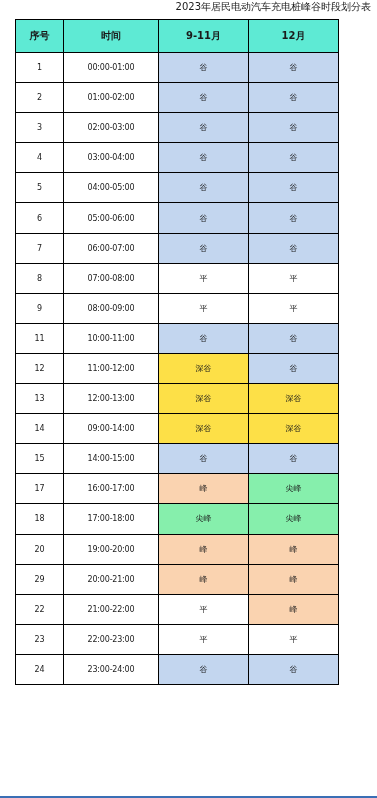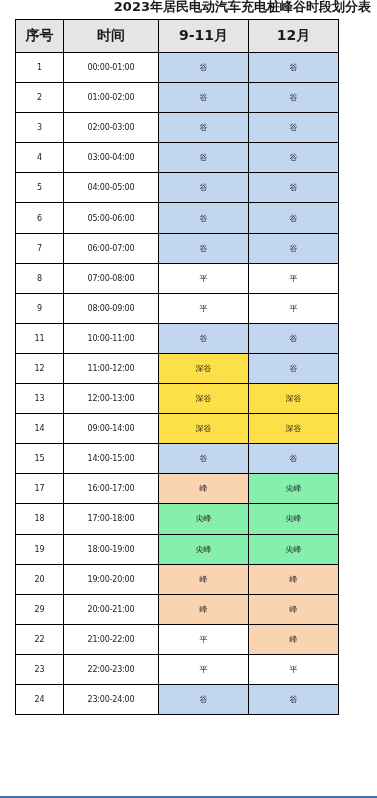--- a/index.html
+++ b/index.html
@@ -14,24 +14,24 @@
     font-family: "DejaVu Sans", "Liberation Sans", sans-serif;
     overflow: hidden;
   }
 
   #page-title {
     position: absolute;
     top: 1px;
     left: 0;
     width: 371px;
     text-align: right;
-    font-size: 13px;
+    font-size: 10px;
     line-height: 12px;
     color: #1a1a1a;
-    font-weight: bold;
+    font-weight: normal;
     letter-spacing: 0px;
     white-space: nowrap;
   }
 
   #peak-valley-table {
     position: absolute;
     top: 19px;
     left: 15px;
     width: 323px;
     border-collapse: collapse;
@@ -48,23 +48,23 @@
     font-weight: normal;
     padding: 0;
     height: 30.1px;
     box-sizing: border-box;
     overflow: hidden;
     white-space: nowrap;
   }
 
   #peak-valley-table thead th {
     font-weight: bold;
-    font-size: 14px;
+    font-size: 10px;
     height: 33px;
-    background: #e5e5e5;
+    background: #5eead4;
   }
 
   .col-idx { width: 48px; }
   .col-time { width: 95px; }
   .col-per { width: 90px; }
 
   td.cell-idx { font-size: 8px; }
   td.cell-time { font-size: 8.5px; letter-spacing: -0.2px; }
   td.cell-zone { font-weight: bold; font-size: 8px; }
 
@@ -198,26 +198,20 @@
         <td class="cell-zone z-feng">峰</td>
         <td class="cell-zone z-jianfeng">尖峰</td>
       </tr>
       <tr>
         <td class="cell-idx">18</td>
         <td class="cell-time">17:00-18:00</td>
         <td class="cell-zone z-jianfeng">尖峰</td>
         <td class="cell-zone z-jianfeng">尖峰</td>
       </tr>
       <tr>
-        <td class="cell-idx">19</td>
-        <td class="cell-time">18:00-19:00</td>
-        <td class="cell-zone z-jianfeng">尖峰</td>
-        <td class="cell-zone z-jianfeng">尖峰</td>
-      </tr>
-      <tr>
         <td class="cell-idx">20</td>
         <td class="cell-time">19:00-20:00</td>
         <td class="cell-zone z-feng">峰</td>
         <td class="cell-zone z-feng">峰</td>
       </tr>
       <tr>
         <td class="cell-idx">29</td>
         <td class="cell-time">20:00-21:00</td>
         <td class="cell-zone z-feng">峰</td>
         <td class="cell-zone z-feng">峰</td>

